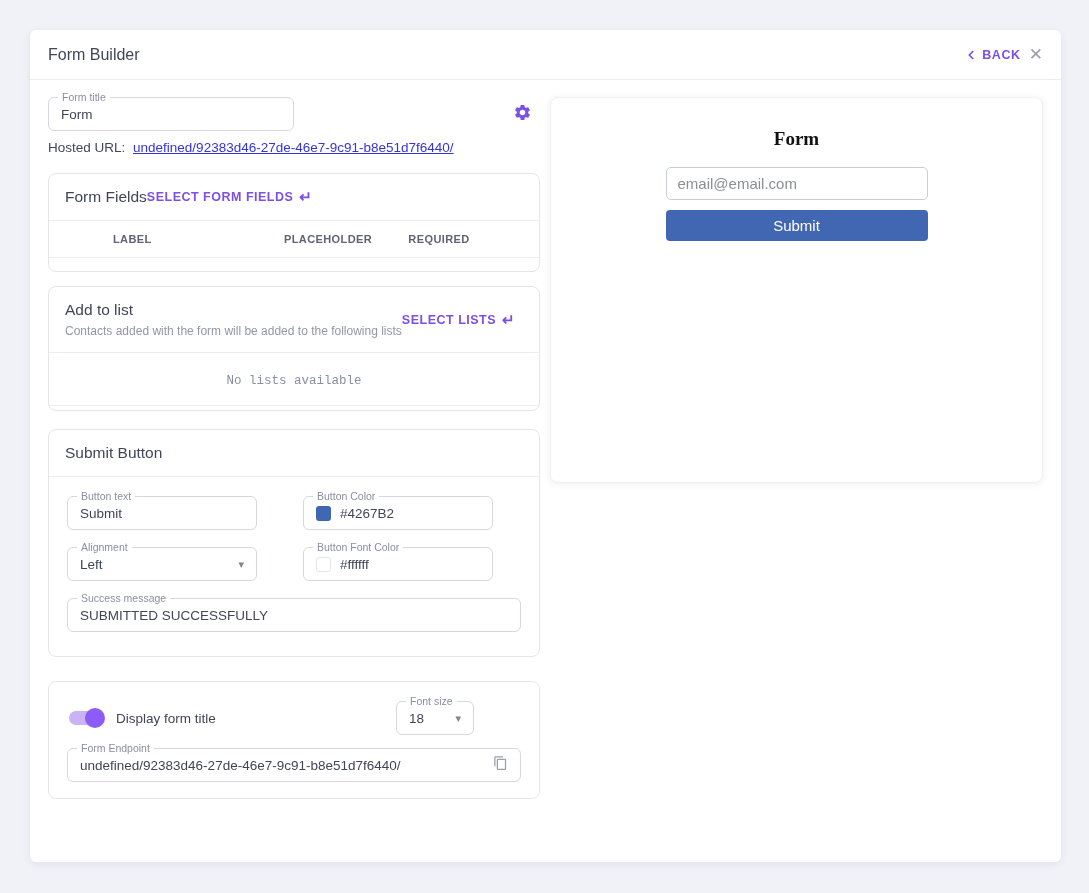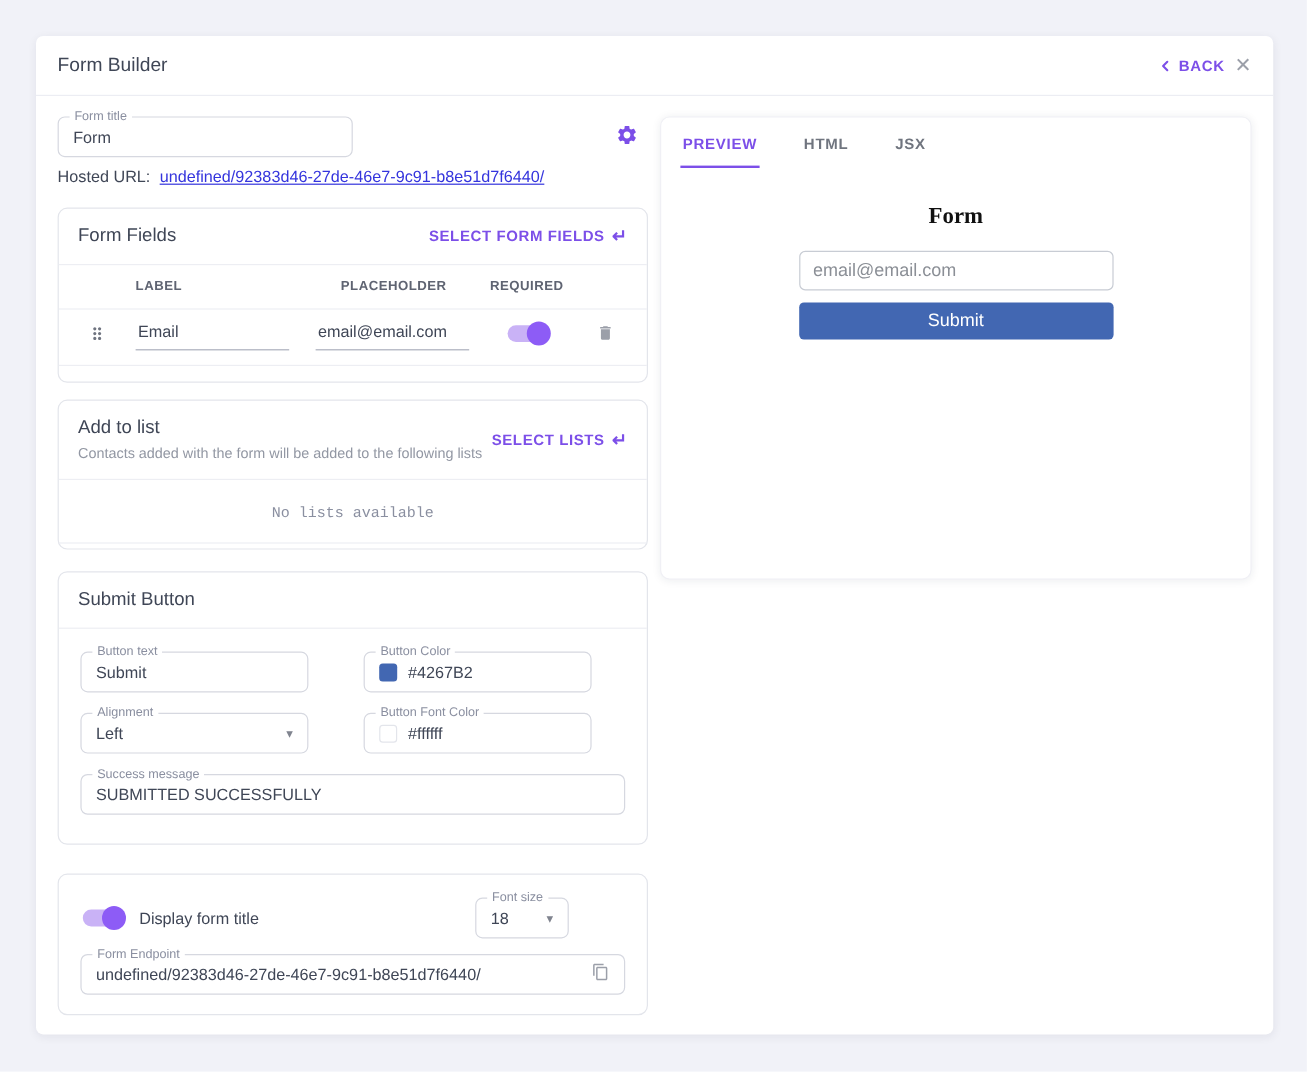--- a/index.html
+++ b/index.html
@@ -52,21 +52,21 @@
   
   .title-row { display:flex; align-items:flex-start; justify-content:space-between; }
   .form-title-field { width:246px; }
   .gear { margin:6px 8px 0 0; cursor:pointer; }
   .hosted { margin-top:9px; font-size:13.5px; color:#3F4656; }
   .hosted a { color:#3434DD; text-decoration:underline; cursor:pointer; margin-left:4px; }
   
   .card { border:1px solid #E3E5EB; border-radius:8px; background:#fff; }
   .mt18 { margin-top:18px; } .mt14 { margin-top:14px; } .mt24 { margin-top:24px; }
   .card-hd {
-    padding:14px 16px; display:flex; align-items:center; justify-content:space-between;
+    padding:14px 16px; display:flex; align-items:center; 
     border-bottom:1px solid #EDEEF3;
   }
   .card-title { font-size:15.5px; color:#3F4656; }
   .card-sub { font-size:12px; color:#9297A3; margin-top:5px; }
   .text-btn {
     display:flex; align-items:center; gap:6px; background:none; border:none; cursor:pointer;
     color:#7C4FE8; font-size:12.5px; font-weight:bold; letter-spacing:.5px;
     font-family:inherit; padding:0;
   }
   .return-glyph { font-size:15px; font-weight:bold; }
@@ -182,41 +182,20 @@
             <span class="return-glyph">↵</span>
           </button>
         </div>
         <div class="grid-row thead">
           <span></span>
           <span>LABEL</span>
           <span class="c3">PLACEHOLDER</span>
           <span class="c4">REQUIRED</span>
           <span></span>
         </div>
-        <div class="grid-row trow">
-          <span class="drag">
-            <svg width="16" height="16" viewBox="0 0 24 24" fill="#6F7480">
-                <path d="M11 18c0 1.1-.9 2-2 2s-2-.9-2-2 .9-2 2-2 2 .9 2 2zm-2-8c-1.1 0-2 .9-2 2s.9 2 2 2 2-.9 2-2-.9-2-2-2zm0-6c-1.1 0-2 .9-2 2s.9 2 2 2 2-.9 2-2-.9-2-2-2zm6 4c1.1 0 2-.9 2-2s-.9-2-2-2-2 .9-2 2 .9 2 2 2zm0 2c-1.1 0-2 .9-2 2s.9 2 2 2 2-.9 2-2-.9-2-2-2zm0 6c-1.1 0-2 .9-2 2s.9 2 2 2 2-.9 2-2-.9-2-2-2z"></path>
-              </svg>
-          </span>
-          <span class="ufield">
-            <input value="Email" style="">
-          </span>
-          <span class="ufield">
-            <input value="email@email.com" style="">
-          </span>
-          <span class="req-cell">
-            <span class="switch"><span class="knob"></span></span>
-          </span>
-          <span class="trash">
-            <svg width="15" height="17" viewBox="0 0 24 24" fill="#9B9FA9">
-                <path d="M6 19c0 1.1.9 2 2 2h8c1.1 0 2-.9 2-2V7H6v12zM19 4h-3.5l-1-1h-5l-1 1H5v2h14V4z"></path>
-              </svg>
-          </span>
-        </div>
         <div class="tb-pad"></div>
       </div>
 
       <div class="card mt14">
         <div class="card-hd">
           <div>
             <div class="card-title">Add to list</div>
             <div class="card-sub">Contacts added with the form will be added to the following lists</div>
           </div>
           <button class="text-btn">
@@ -286,25 +265,20 @@
                 </svg>
             </span>
           </div>
         </div>
       </div>
 
     </div>
 
     <div class="right-col">
       <div class="preview-card">
-        <div class="tabs">
-          <div class="tab active">PREVIEW</div>
-          <div class="tab">HTML</div>
-          <div class="tab">JSX</div>
-        </div>
         <div class="pv-form">
           <div class="pv-title">Form</div>
           <input class="pv-input" placeholder="email@email.com" style="">
           <button class="pv-submit">Submit</button>
         </div>
       </div>
     </div>
   </div>
 
 </div>

